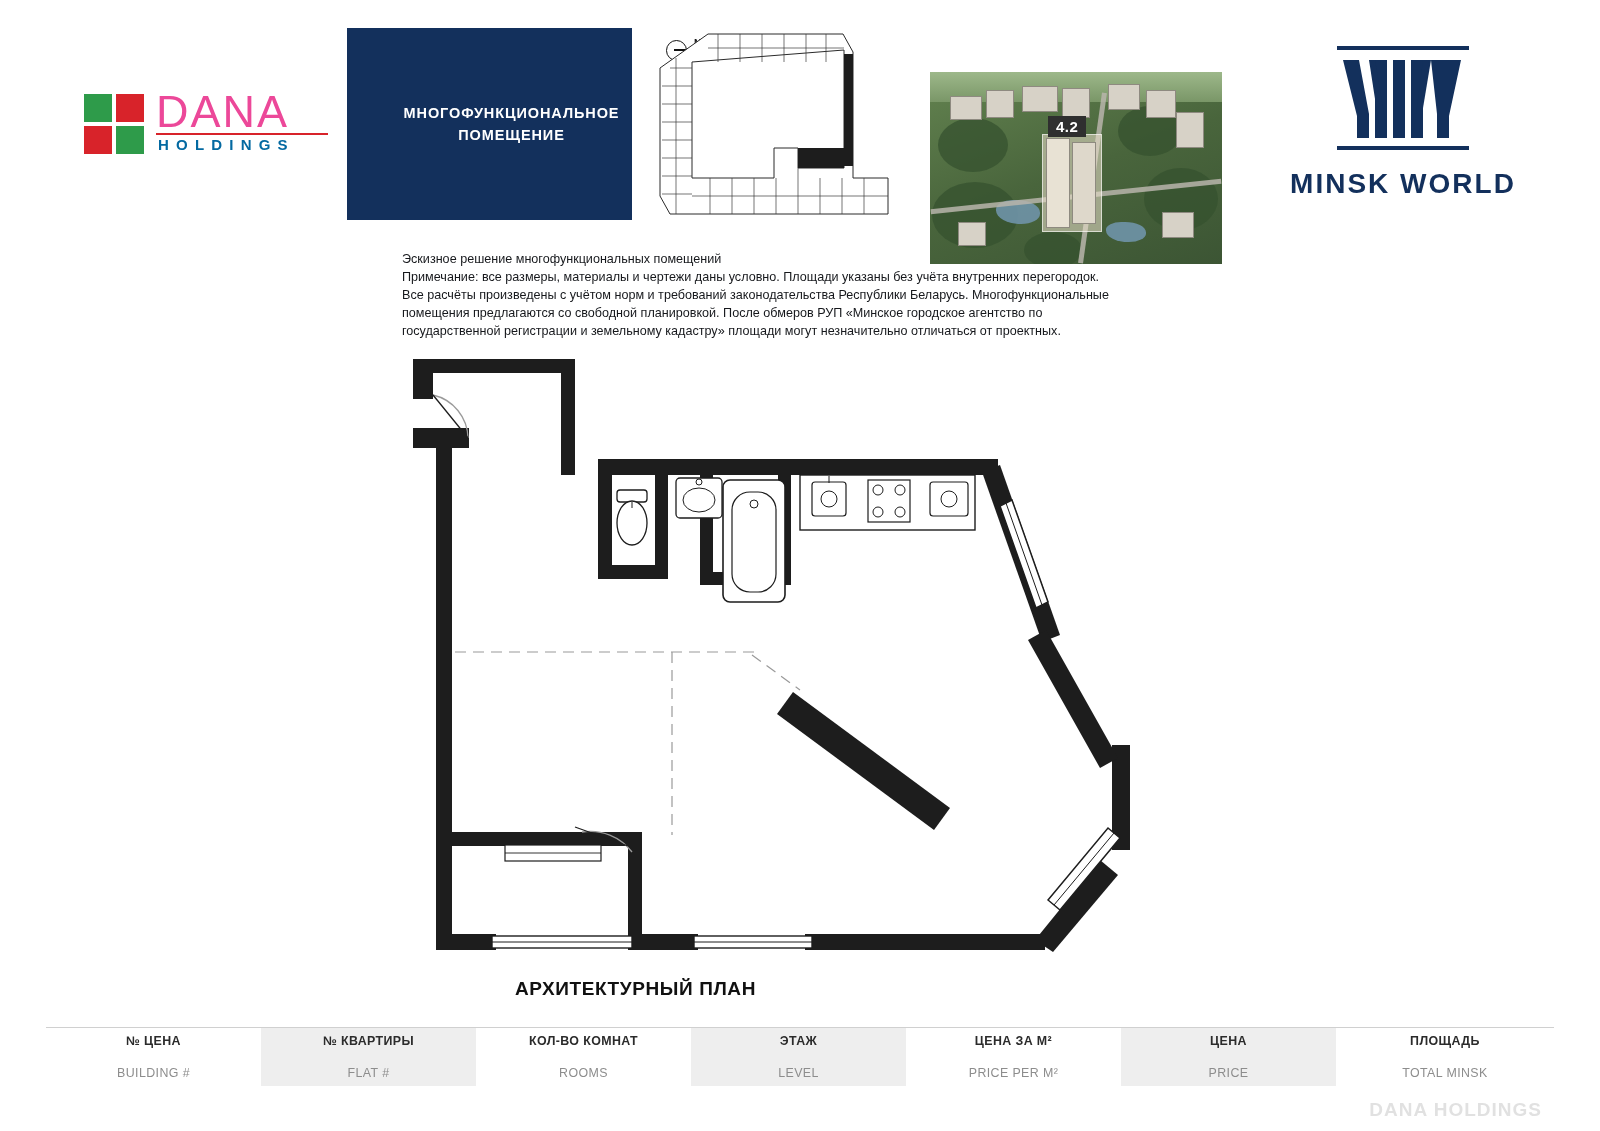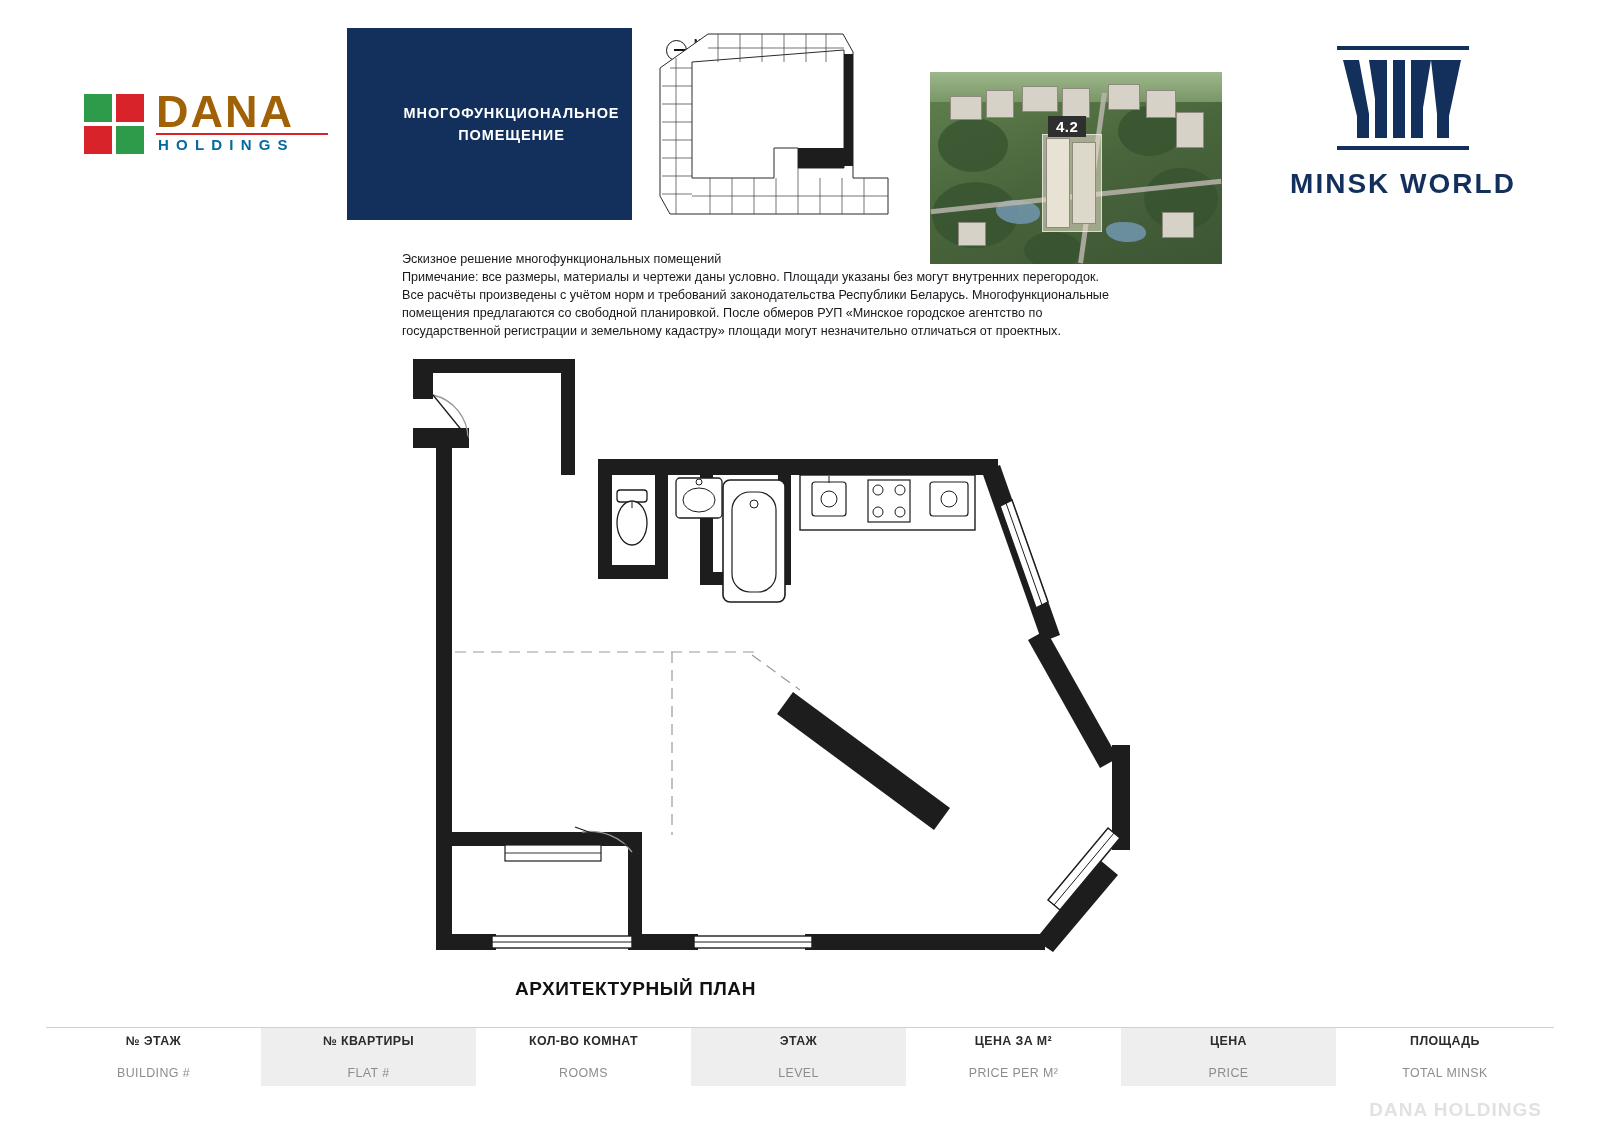--- a/index.html
+++ b/index.html
@@ -39,23 +39,23 @@
   }
   .sq { position: absolute; width: 28px; height: 28px; }
   .sq.g1 { left: 0;   top: 0;   background: #2e9b4a; }
   .sq.r1 { left: 32px;top: 0;   background: #d8232a; }
   .sq.r2 { left: 0;   top: 32px;background: #d8232a; }
   .sq.g2 { left: 32px;top: 32px;background: #2e9b4a; }
   .dana-word {
     position: absolute;
     left: 72px; top: -2px;
     font-size: 45px;
-    font-weight: bold;
+    font-weight: normal;
     letter-spacing: 2px;
-    color: #a16207;
+    color: #ec4899;
     font-family: "Liberation Sans", sans-serif;
   }
   .dana-sub {
     position: absolute;
     left: 74px; top: 48px;
     font-size: 15px;
     font-weight: bold;
     letter-spacing: 7.2px;
     color: #0369a1;
   }
@@ -372,21 +372,21 @@
         <polygon points="110,18 118,18 106,90 100,96"></polygon>
       </g>
       <rect x="24" y="104" width="132" height="4" fill="#13305c"></rect>
     </svg>
     <div class="mw-text">MINSK WORLD</div>
   </div>
 </div>
 
 <div class="note">
   <p>Эскизное решение многофункциональных помещений</p>
-  <p>Примечание: все размеры, материалы и чертежи даны условно. Площади указаны без могут внутренних перегородок.</p>
+  <p>Примечание: все размеры, материалы и чертежи даны условно. Площади указаны без учёта внутренних перегородок.</p>
   <p>Все расчёты произведены с учётом норм и требований законодательства Республики Беларусь. Многофункциональные</p>
   <p>помещения предлагаются со свободной планировкой. После обмеров РУП «Минское городское агентство по</p>
   <p>государственной регистрации и земельному кадастру» площади могут незначительно отличаться от проектных.</p>
 </div>
 
 <div class="plan-wrap">
   <svg width="1600" height="640" viewBox="0 0 1600 640">
 
     <path d="M425 25 L575 25 L575 125 L600 125 L600 125 L990 125 L1060 300 L1145 410 L1145 500 L1060 605 L440 605 L440 125 Z" fill="#ffffff" stroke="none"></path>
 
@@ -500,21 +500,21 @@
       <rect x="505" y="505" width="96" height="16" fill="#ffffff" stroke="#1d1d1d" stroke-width="1.2"></rect>
       <line x1="505" y1="513" x2="601" y2="513" stroke="#1d1d1d" stroke-width="0.9"></line>
     </g>
   </svg>
 </div>
 
 <div class="plan-caption">АРХИТЕКТУРНЫЙ ПЛАН</div>
 
 <div class="footer">
   <div class="fcell" style="width:215px">
-    <span class="ru">№ ЭТАЖ</span>
+    <span class="ru">№ ЦЕНА</span>
     <span class="en">BUILDING #</span>
   </div>
   <div class="fcell shaded" style="width:215px">
     <span class="ru">№ КВАРТИРЫ</span>
     <span class="en">FLAT #</span>
   </div>
   <div class="fcell" style="width:215px">
     <span class="ru">КОЛ-ВО КОМНАТ</span>
     <span class="en">ROOMS</span>
   </div>

